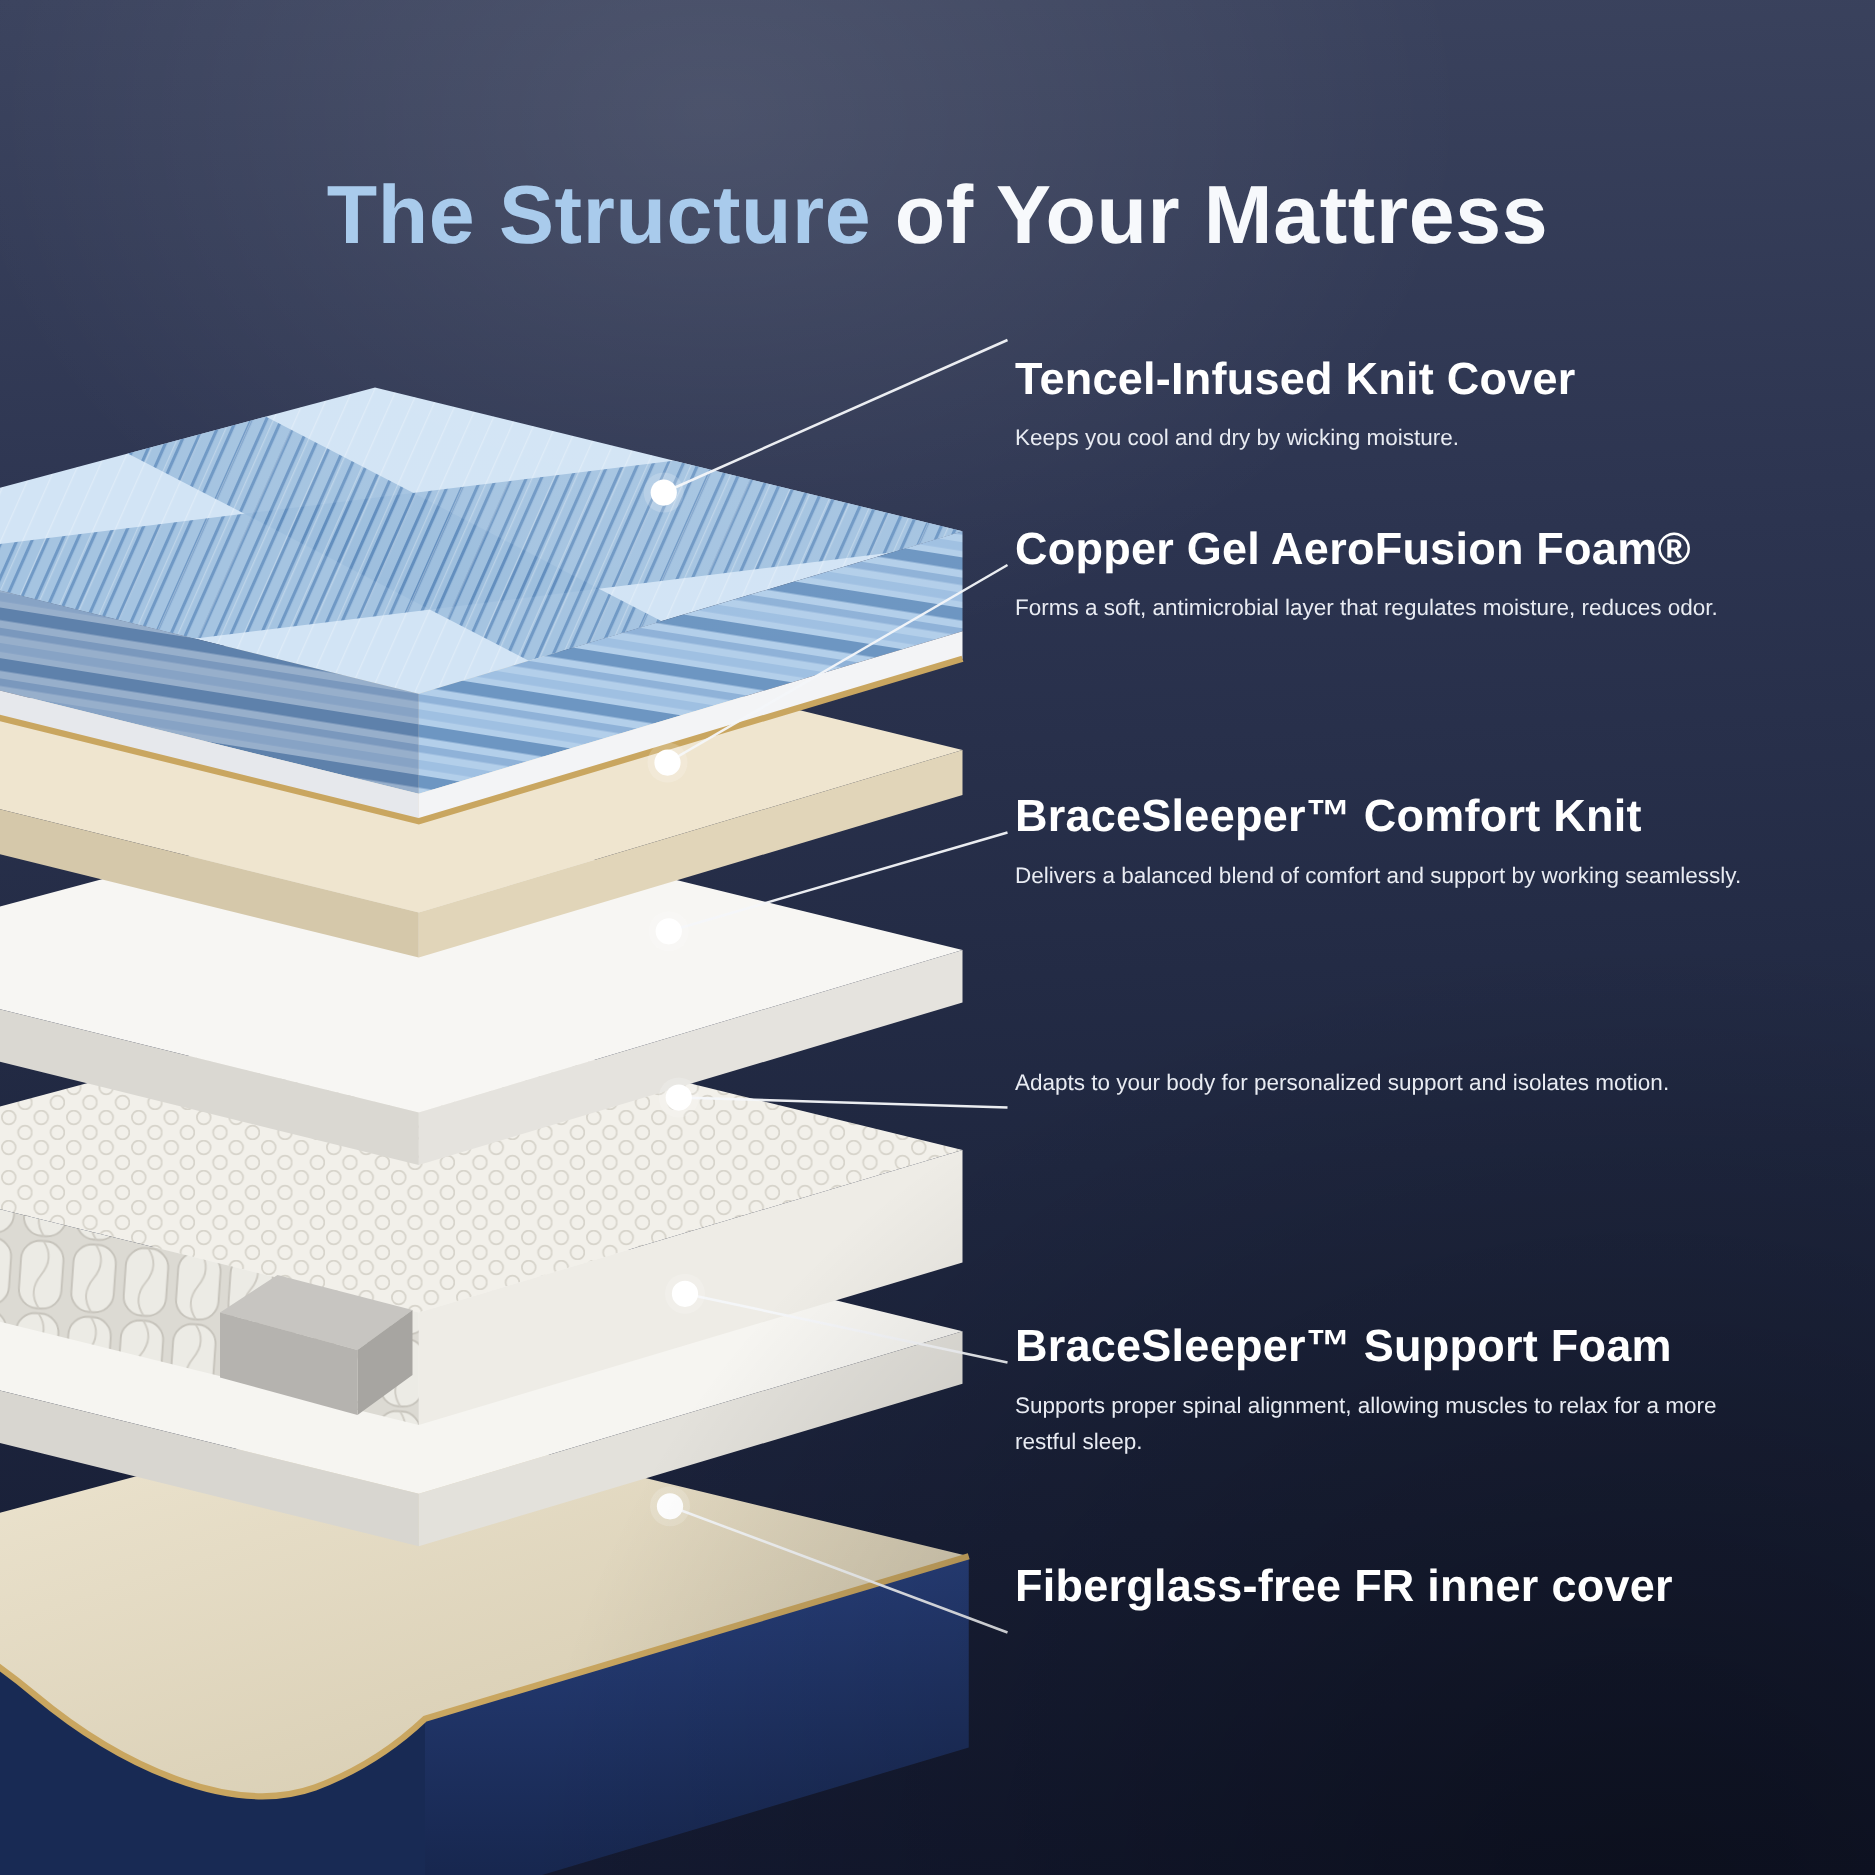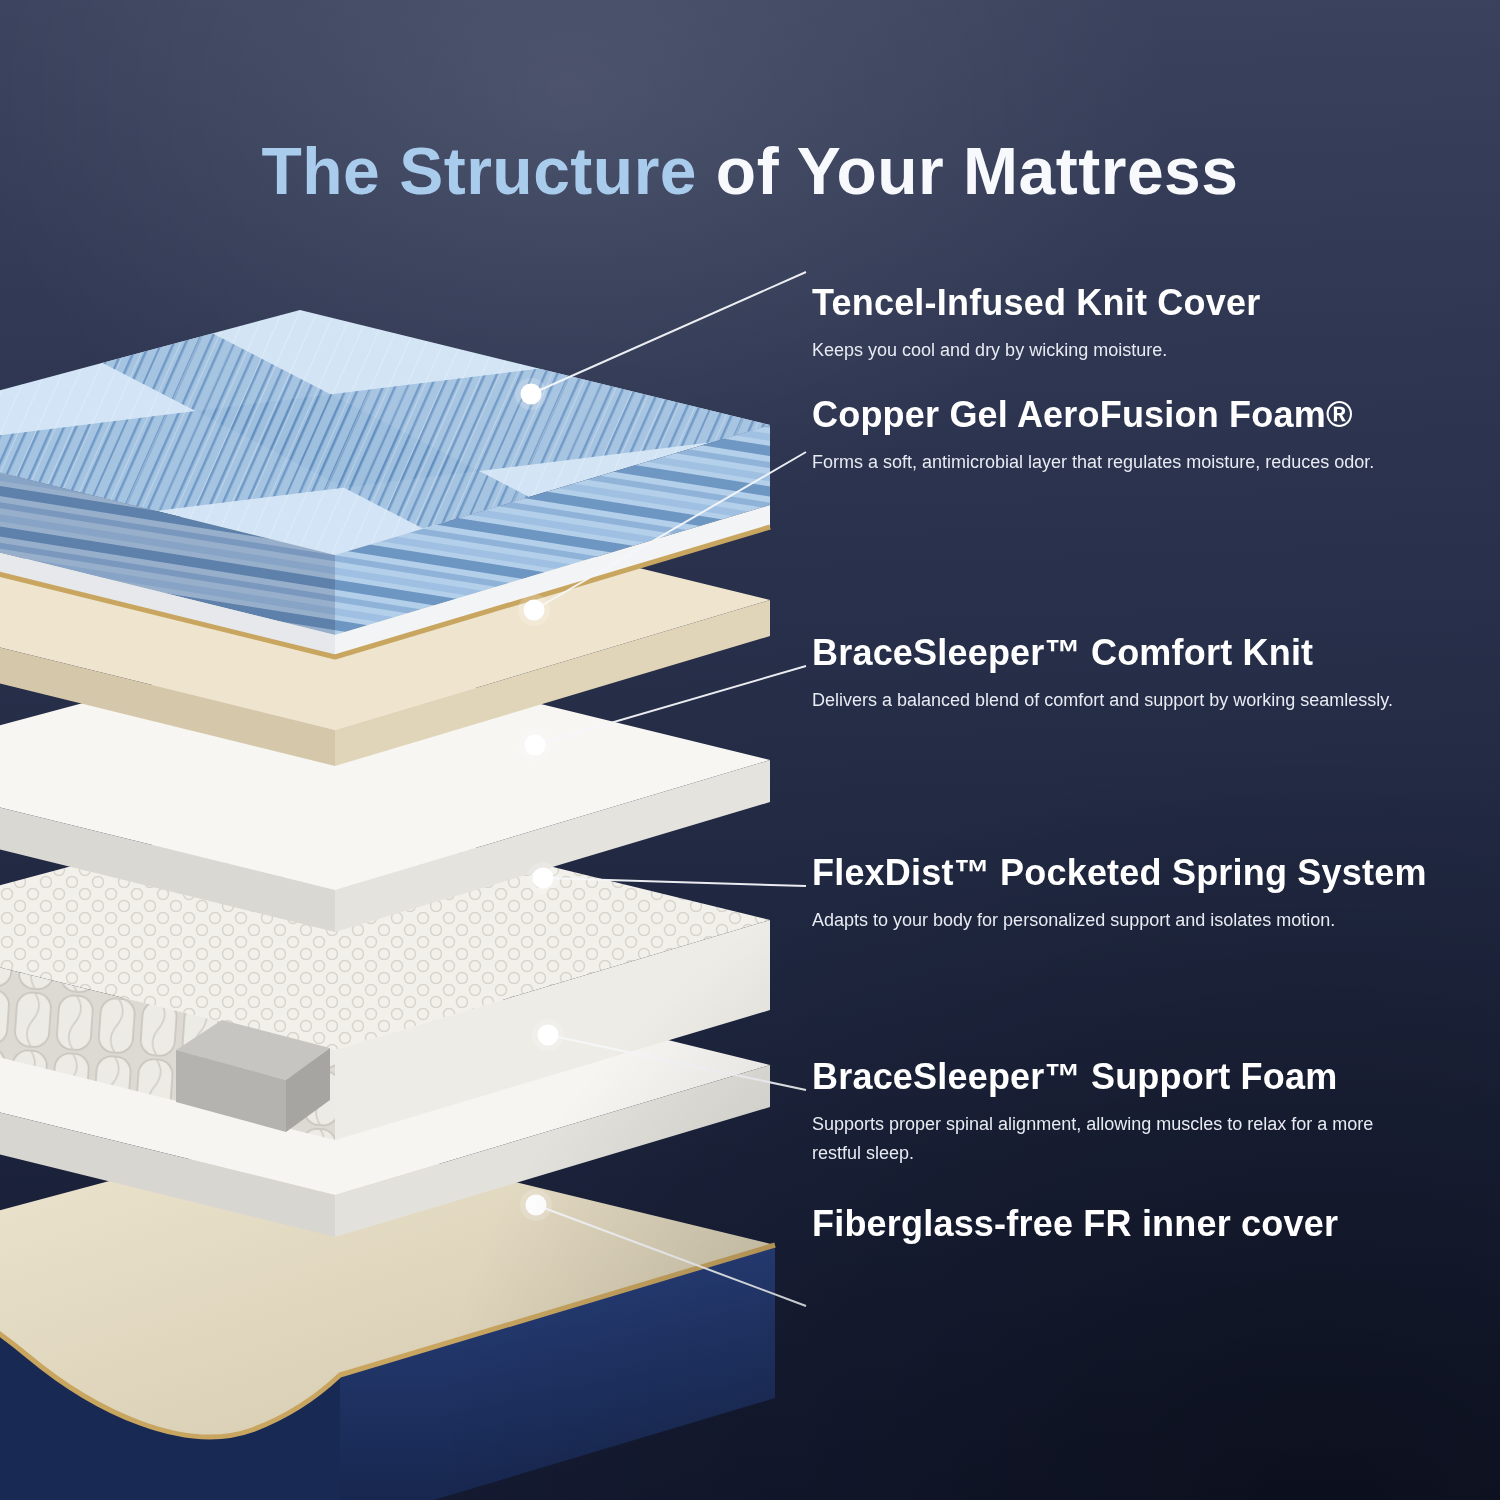--- a/index.html
+++ b/index.html
@@ -22,22 +22,22 @@
   .title .hl{color:#a9cbec;}
   .title .rest{color:#f7f9fc;}
   .callout{position:absolute;left:812px;width:668px;z-index:3;}
   .callout h3{
     margin:0 0 12px 0;font-size:36px;font-weight:700;color:#ffffff;
     letter-spacing:.2px;white-space:nowrap;
   }
   .callout p{
     margin:0;font-size:18px;line-height:1.6;color:#e8ebf2;max-width:600px;
   }
-  .c1{top:238px;margin-top:44px;} .c2{top:394px;} .c3{top:632px;}
-  .c4{top:852px;} .c5{top:1056px;} .c6{top:1203px;}
+  .c1{top:238px;margin-top:44px;} .c2{top:418px;} .c3{top:632px;}
+  .c4{top:852px;} .c5{top:1056px;} .c6{top:1248px;}
 </style>
 </head>
 <body>
 
 <div class="canvas">
 
   <svg class="illus" viewBox="0 0 1500 1500" width="1500" height="1500">
     <defs>
       <clipPath id="clip-cover-top">
         <polygon points="-160,433 300,310 770,425 335,555"></polygon>
@@ -170,21 +170,20 @@
   </div>
   <div class="callout c2">
     <h3>Copper Gel AeroFusion Foam®</h3>
     <p>Forms a soft, antimicrobial layer that regulates moisture, reduces odor.</p>
   </div>
   <div class="callout c3">
     <h3>BraceSleeper™ Comfort Knit</h3>
     <p>Delivers a balanced blend of comfort and support by working seamlessly.</p>
   </div>
   <div class="callout c4">
-    <h3>FlexDist™ Pocketed Spring System</h3>
     <p>Adapts to your body for personalized support and isolates motion.</p>
   </div>
   <div class="callout c5">
     <h3>BraceSleeper™ Support Foam</h3>
     <p>Supports proper spinal alignment, allowing muscles to relax for a more restful sleep.</p>
   </div>
   <div class="callout c6">
     <h3>Fiberglass-free FR inner cover</h3>
   </div>
 

